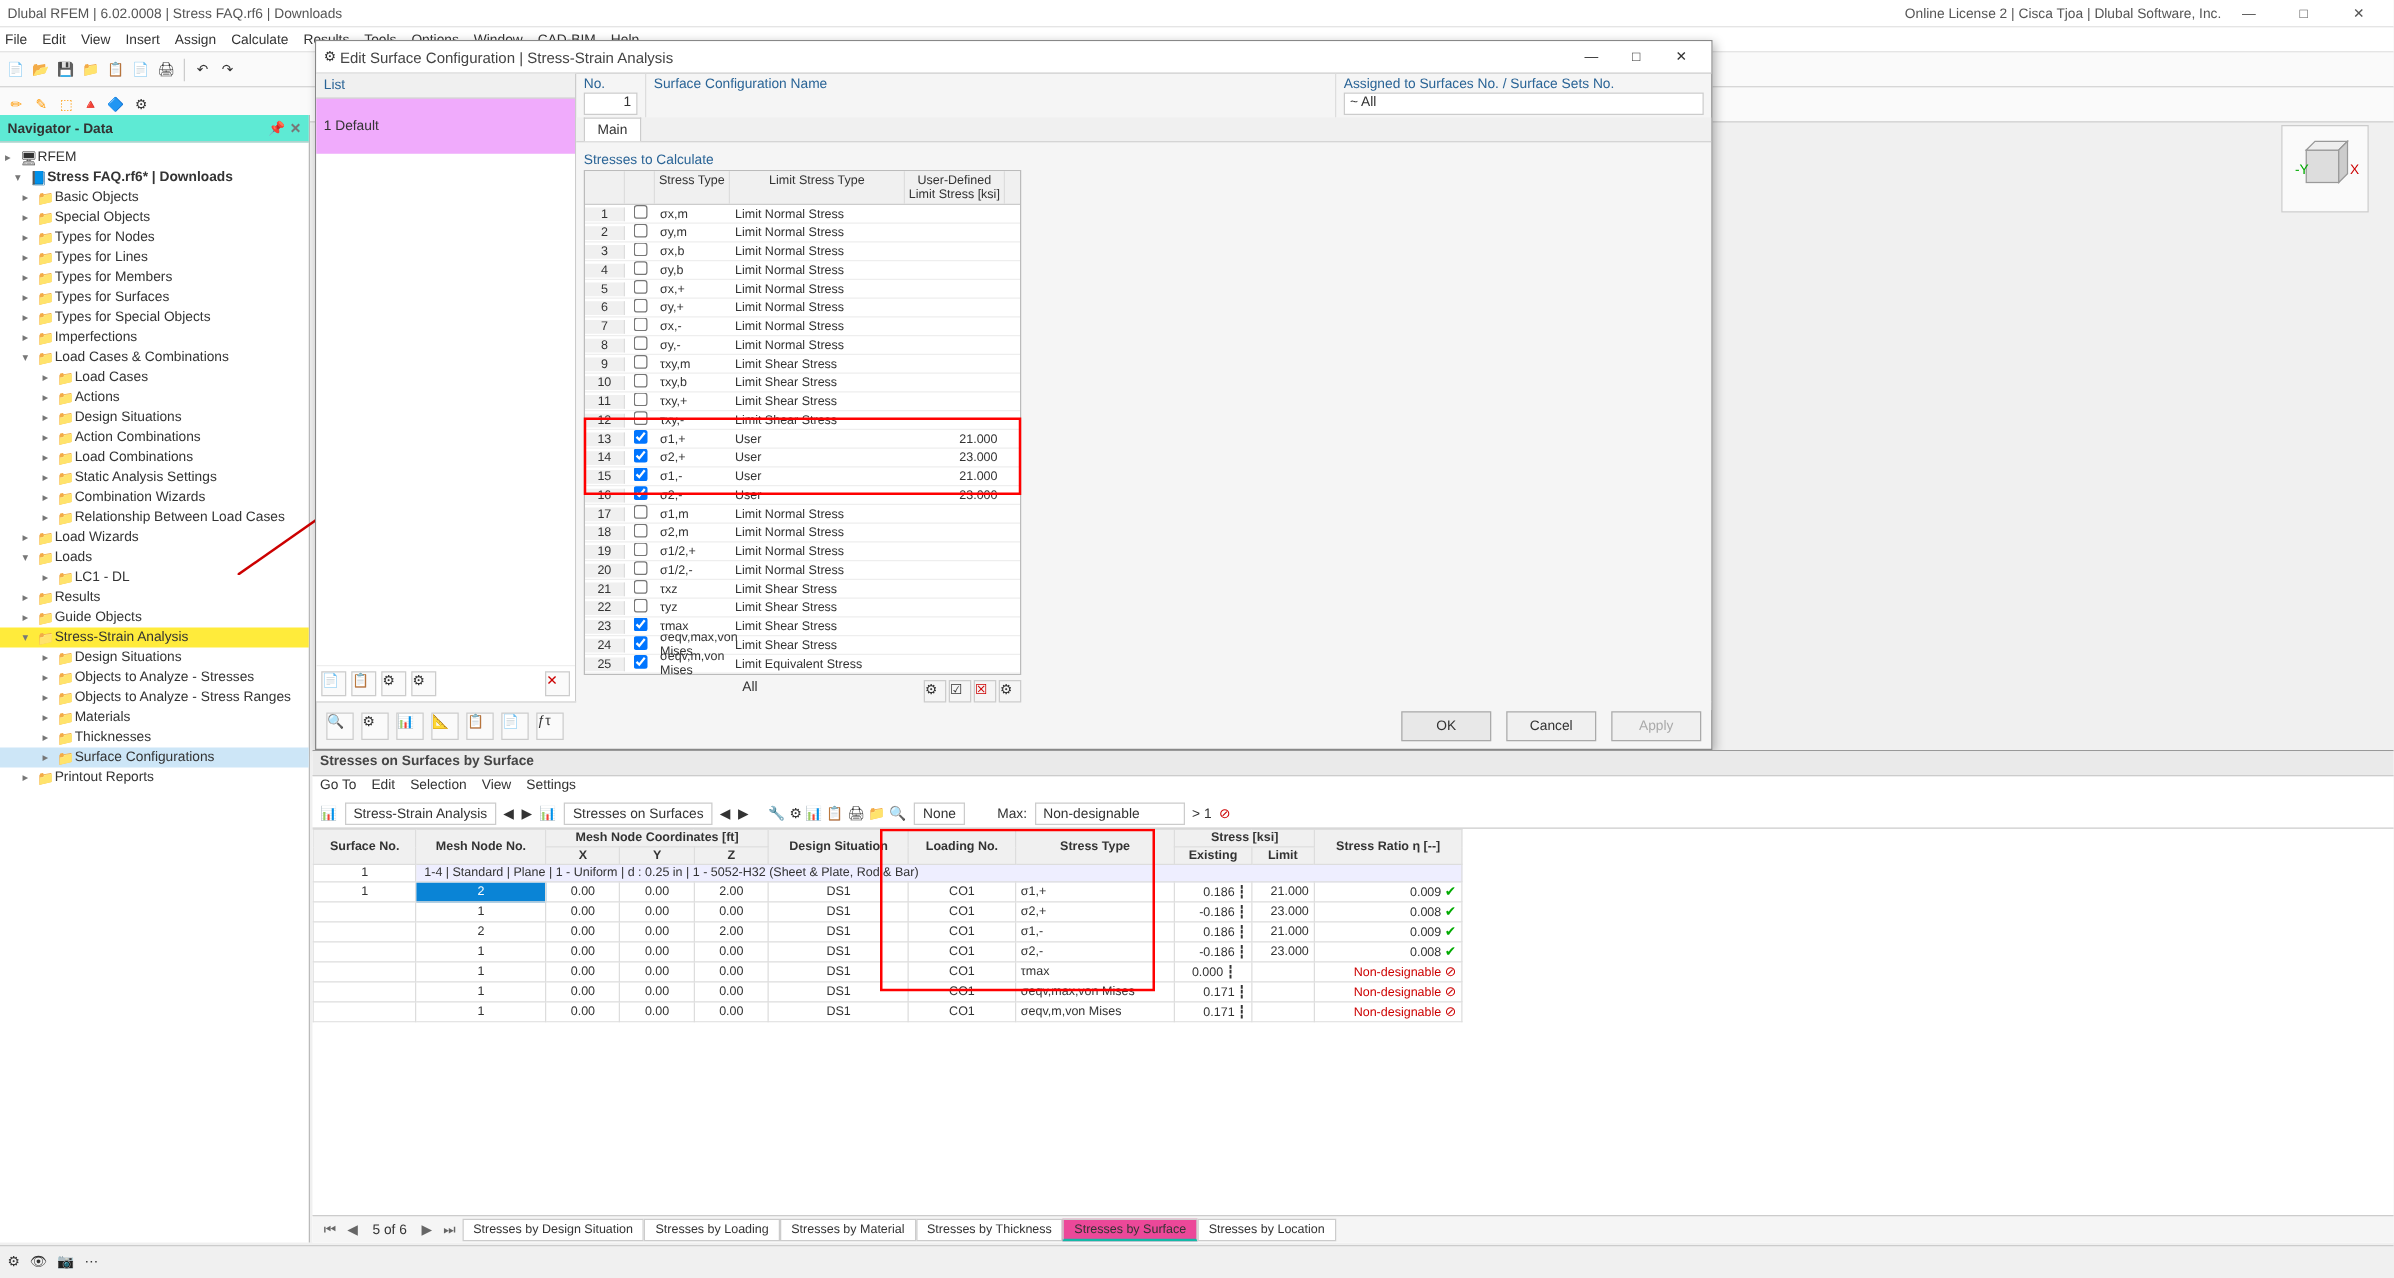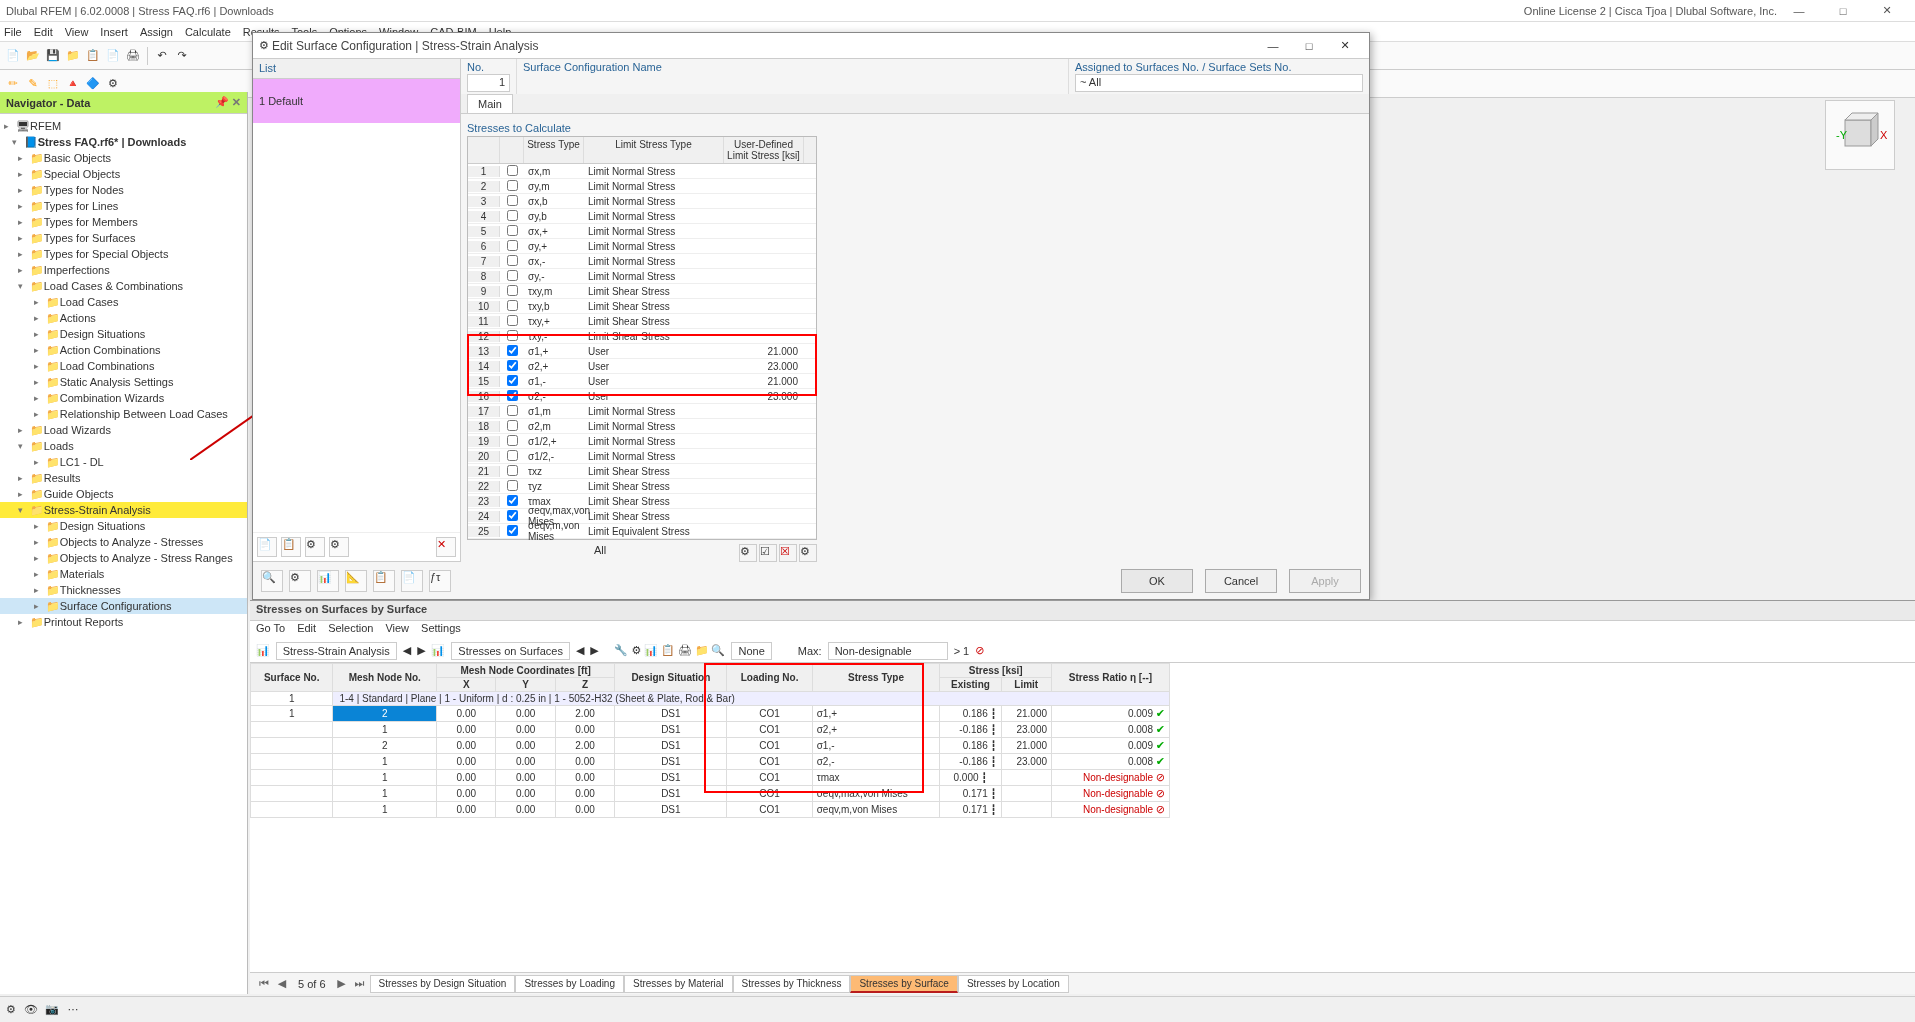--- a/index.html
+++ b/index.html
@@ -10,21 +10,21 @@
 .win-controls{display:flex;gap:0}
 .win-btn{width:44px;height:20px;display:flex;align-items:center;justify-content:center;color:#555}
 .menubar{height:20px;background:#fff;display:flex;align-items:center;padding:0 4px;gap:12px;border-bottom:1px solid #ddd}
 .menubar span{font-size:11px}
 .toolbar{height:28px;background:#fafafa;display:flex;align-items:center;padding:0 4px;gap:2px;border-bottom:1px solid #ccc}
 .toolbar .ico{width:18px;height:18px;display:inline-flex;align-items:center;justify-content:center;border:1px solid transparent}
 .toolbar .ico.y{color:#f90}
 .toolbar .ico.b{color:#07b}
 .toolbar .sep{width:1px;height:18px;background:#ccc;margin:0 3px}
 .dock{position:absolute;top:92px;left:0;width:248px;bottom:28px;background:#fff;border-right:1px solid #bbb}
-.dock-title{height:22px;background:#bef264;border-bottom:1px solid #ccc;display:flex;align-items:center;padding:0 6px;font-weight:bold;color:#333}
+.dock-title{height:22px;background:#5eead4;border-bottom:1px solid #ccc;display:flex;align-items:center;padding:0 6px;font-weight:bold;color:#333}
 .dock-title .pin{margin-left:auto;color:#777}
 .tree{padding:4px 0}
 .tree .row{display:flex;align-items:center;height:16px;padding:0 4px;white-space:nowrap}
 .tree .row .arr{width:12px;color:#777;font-size:9px}
 .tree .row.l1{padding-left:18px}
 .tree .row.l2{padding-left:34px}
 .tree .hl{background:#ffeb3b}
 .tree .sel{background:#cde6f7}
 .dialog{position:absolute;top:32px;left:252px;width:1118px;height:568px;background:#f5f5f5;border:1px solid #888;box-shadow:2px 2px 8px rgba(0,0,0,0.3)}
 .dlg-title{height:26px;background:#fff;border-bottom:1px solid #ccc;display:flex;align-items:center;padding:0 6px}
@@ -69,21 +69,21 @@
 .res-grid table{border-collapse:collapse;width:920px}
 .res-grid th,.res-grid td{border:1px solid #ddd;padding:1px 4px;font-size:10px;text-align:center;height:14px}
 .res-grid th{background:#f0f0f0}
 .res-grid .grp{background:#eef;text-align:left;padding-left:6px}
 .res-grid .selrow{background:#0a84d6;color:#fff}
 .res-grid .nd{color:#c00}
 .res-tabs{position:absolute;bottom:0;left:0;right:0;height:22px;background:#f5f5f5;border-top:1px solid #ccc;display:flex;align-items:center;padding:0 6px;gap:2px}
 .res-tabs .nav{width:16px;text-align:center;color:#666}
 .res-tabs .pg{padding:0 6px}
 .res-tabs .tab{padding:2px 8px;border:1px solid #ccc;background:#fff;font-size:10px}
-.res-tabs .tab.act{background:#fdba74;border-bottom:2px solid #b91c1c}
+.res-tabs .tab.act{background:#ec4899;border-bottom:2px solid #14b8a6}
 .statusbar{position:absolute;bottom:0;left:0;right:0;height:26px;background:#f0f0f0;border-top:1px solid #ccc;display:flex;align-items:center;padding:0 6px;gap:8px}
 .axes{position:absolute;top:100px;right:20px;width:70px;height:70px;border:1px solid #ccc;background:#fafafa;display:flex;align-items:center;justify-content:center;font-size:9px}
 .arrow{position:absolute;top:380px;left:190px;width:120px;height:80px;pointer-events:none}
 .redbox2{position:absolute;border:2px solid red;pointer-events:none}
 input[type=checkbox]{width:11px;height:11px}
 </style>
 </head>
 <body>
 
 <div class="titlebar">

